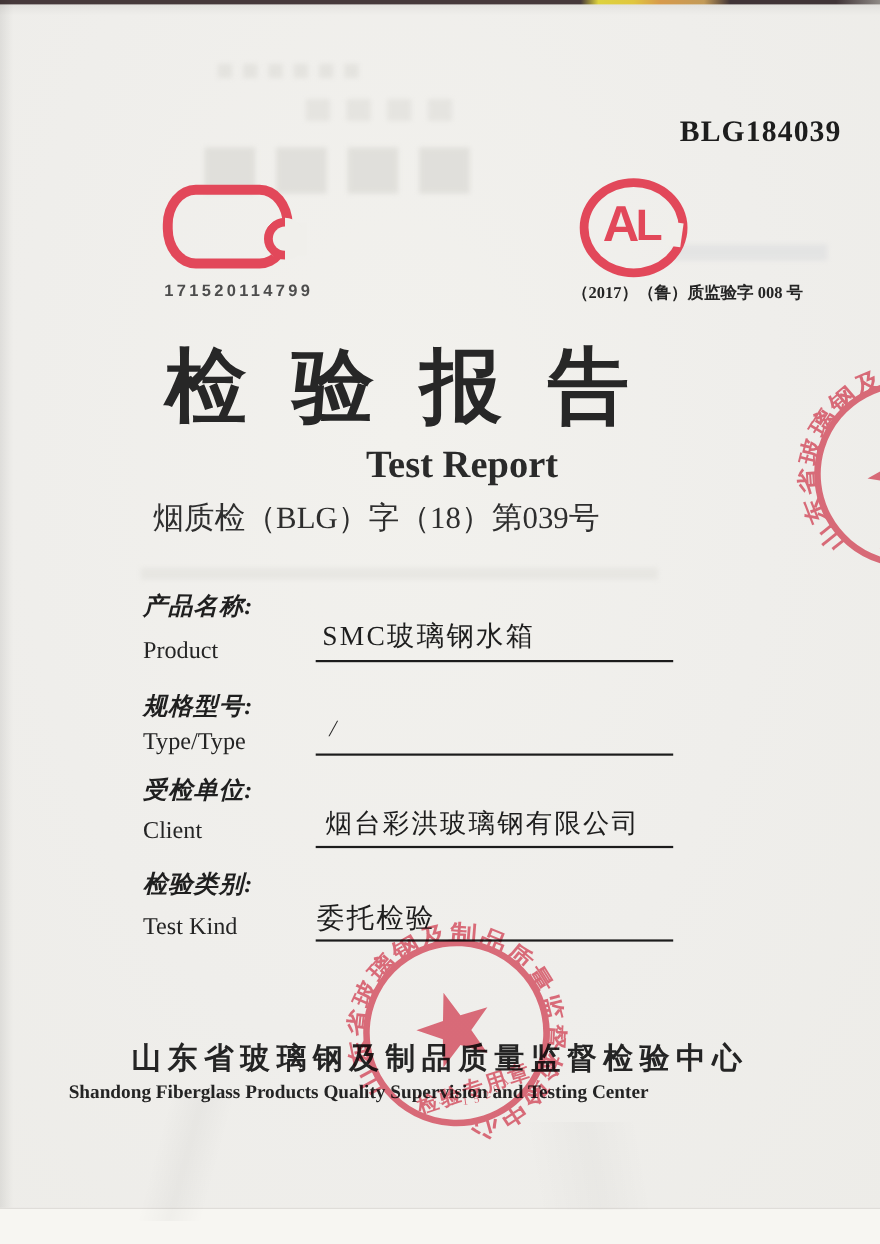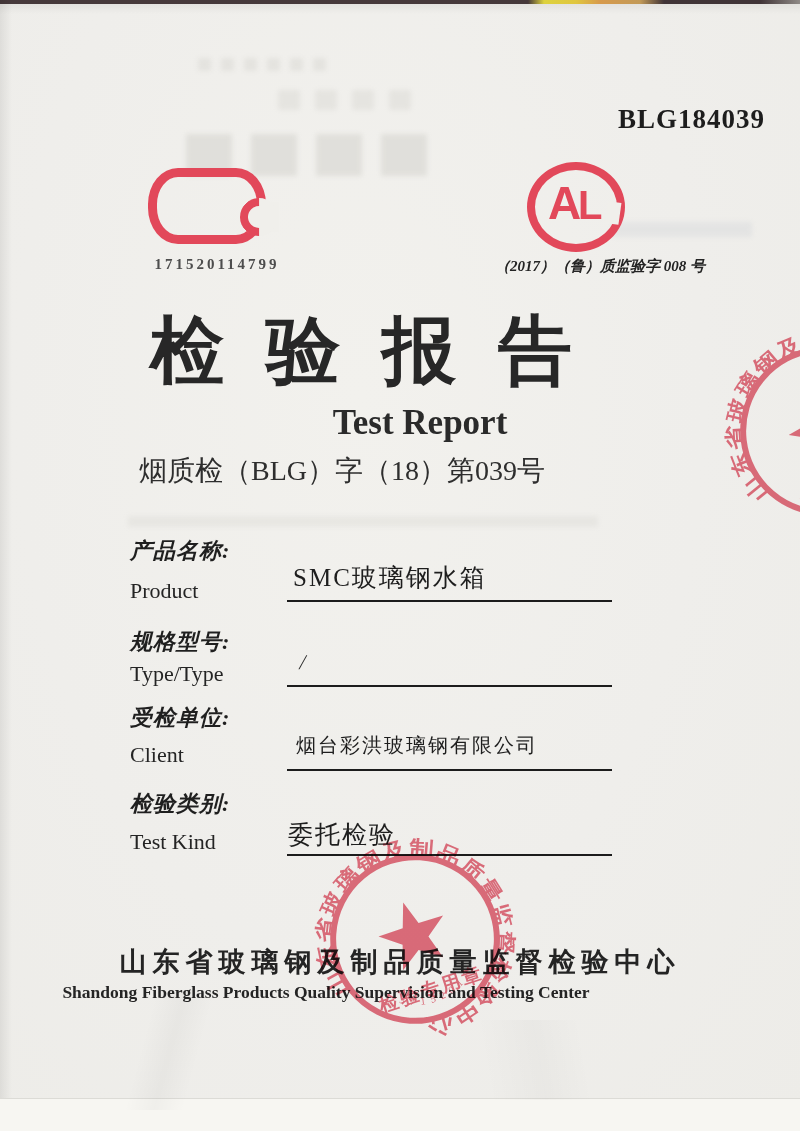--- a/index.html
+++ b/index.html
@@ -44,35 +44,35 @@
   .cma-shape { position:absolute; left:0; top:2px; width:118px; height:76px;
     border:9px solid var(--red); border-radius:30px/36px; }
   .cma-cut { position:absolute; right:-22px; top:25px; width:20px; height:30px; background:#f0efeb; }
   .cma-c { position:absolute; right:-21px; top:21px; width:38px; height:38px; border-radius:50%;
     border:8px solid var(--red); border-top-color:transparent; border-right-color:transparent;
     transform:rotate(45deg); background:#f0efeb; }
   .cma-letters { position:absolute; left:0; top:15px; width:112px; text-align:center;
     font-family:"Liberation Sans","DejaVu Sans",sans-serif; font-weight:bold; font-size:43px;
     color:var(--red); letter-spacing:0; }
   .cma-number { position:absolute; top:256px; left:137px; width:160px; text-align:center;
-    font-family:Liberation Serif, serif; font-weight:bold; font-size:15px;
+    font-family:Liberation Sans, sans-serif; font-weight:bold; font-size:15px;
     letter-spacing:3px; color:#4d4d4d; }
 
   
   .cal { position:absolute; top:162px; left:527px; width:100px; height:94px; }
   .cal-ring { position:absolute; left:0; top:0; width:98px; height:90px; border-radius:50%;
     border:8px solid var(--red); }
   .cal-gap { position:absolute; right:-3px; top:32px; width:14px; height:22px; background:#f0efeb;
     transform:rotate(8deg); }
   .cal-a { position:absolute; left:21px; top:14px; font-family:"Liberation Sans",sans-serif;
     font-weight:bold; font-size:46px; color:var(--red); }
   .cal-l { position:absolute; left:51px; top:21px; font-family:"Liberation Sans",sans-serif;
     font-weight:bold; font-size:40px; color:var(--red); }
-  .cal-license { position:absolute; top:257px; left:470px; width:260px; text-align:center;
-    font-weight:bold; font-size:15px; color:#242424;font-style:italic; }
+  .cal-license { position:absolute; top:257px; left:470px; width:260px; text-align:right;
+    font-weight:bold; font-size:15px; color:#242424; }
 
   
   .title-zh { position:absolute; top:302px; left:-18px; width:800px; text-align:center;
     font-family:"Liberation Sans","DejaVu Sans",sans-serif; font-weight:bold; font-size:74px;
     letter-spacing:42px; color:#272727; }
   .title-en { position:absolute; top:403px; left:0; width:796px; text-align:center;
     font-weight:bold; font-size:35px; color:#2a2a2a;padding-left:44px; }
   .doc-no { position:absolute; top:452px; left:0; width:684px; text-align:center;
     font-size:28px; color:#2e2e2e; }
 
@@ -162,21 +162,21 @@
   <div class="field-value" style="top:561px; left:293px; font-size:25px">SMC玻璃钢水箱</div>
   <div class="underline" style="top:600px"></div>
 
   <div class="label-zh" style="top:627px">规格型号:</div>
   <div class="label-en" style="top:661px">Type/Type</div>
   <div class="field-value" style="top:650px; left:300px; font-size:21px; transform:skewX(-12deg)">/</div>
   <div class="underline" style="top:685px"></div>
 
   <div class="label-zh" style="top:703px">受检单位:</div>
   <div class="label-en" style="top:742px">Client</div>
-  <div class="field-value" style="top:732px; left:296px; font-size:20px">烟台彩洪玻璃钢有限公司</div>
+  <div class="field-value" style="top:732px; left:296px; font-size:24px">烟台彩洪玻璃钢有限公司</div>
   <div class="underline" style="top:769px"></div>
 
   <div class="label-zh" style="top:789px">检验类别:</div>
   <div class="label-en" style="top:829px">Test Kind</div>
   <div class="field-value" style="top:818px; left:288px; font-size:25px">委托检验</div>
   <div class="underline" style="top:854px"></div>
 
   <div class="org-zh">山东省玻璃钢及制品质量监督检验中心</div>
   <div class="org-en">Shandong Fiberglass Products Quality Supervision and Testing Center</div>
 

